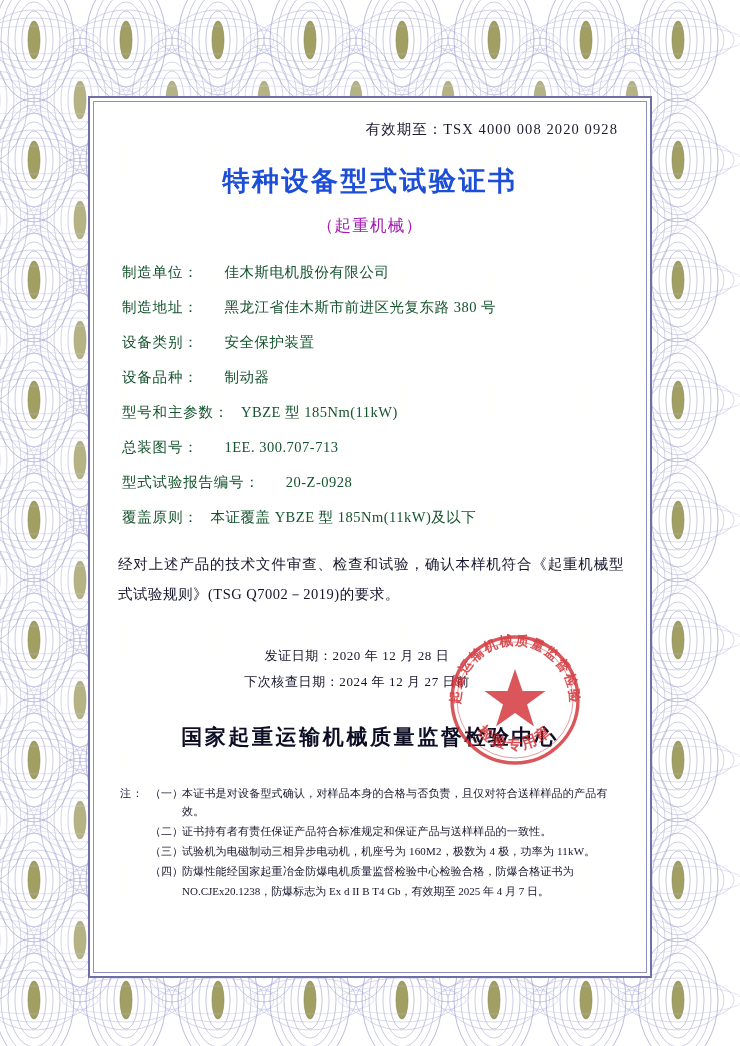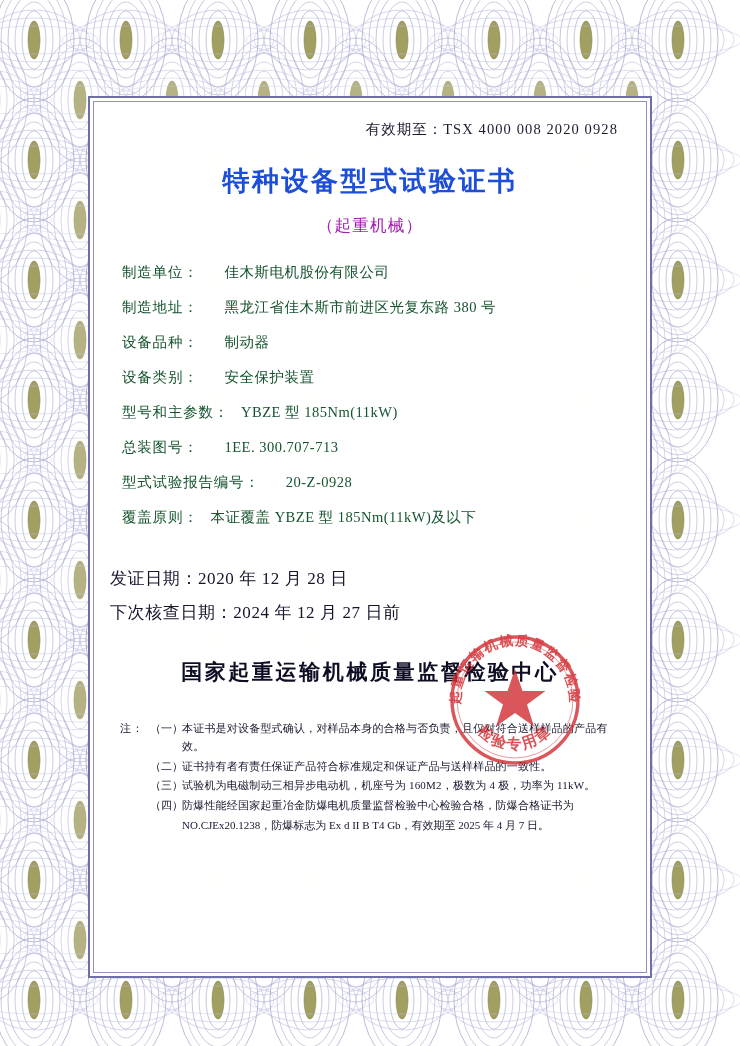--- a/index.html
+++ b/index.html
@@ -117,22 +117,22 @@
     line-height: 2.05;
     letter-spacing: 0.5px;
     text-align: justify;
     padding: 0 6px 0 8px;
   }
 
   
   .dates {
     margin-top: 34px;
     padding-right: 26px;
-    text-align: left;
-    font-size: 17px;
+    text-align: center;
+    font-size: 13px;
     color: #15152c;
     line-height: 2.0;
     letter-spacing: 0.6px;
     position: relative;
     z-index: 1;
   }
 
   
   .issuer {
     margin-top: 28px;
@@ -276,45 +276,46 @@
     <div class="fields">
       <div class="field-row">
         <span class="field-label">制造单位：</span>
         <span class="field-value">佳木斯电机股份有限公司</span>
       </div>
       <div class="field-row">
         <span class="field-label">制造地址：</span>
         <span class="field-value">黑龙江省佳木斯市前进区光复东路 380 号</span>
       </div>
       <div class="field-row">
+        <span class="field-label">设备类别：</span>
+        <span class="field-value">安全保护装置</span>
+      </div>
+      <div class="field-row">
         <span class="field-label">设备品种：</span>
         <span class="field-value">制动器</span>
-      </div>
-      <div class="field-row">
-        <span class="field-label">设备类别：</span>
-        <span class="field-value">安全保护装置</span>
       </div>
       <div class="field-row wide">
         <span class="field-label">型号和主参数：</span>
         <span class="field-value">YBZE 型 185Nm(11kW)</span>
       </div>
       <div class="field-row">
         <span class="field-label">总装图号：</span>
         <span class="field-value">1EE. 300.707-713</span>
       </div>
       <div class="field-row">
         <span class="field-label">型式试验报告编号：</span>
         <span class="field-value">20-Z-0928</span>
       </div>
       <div class="field-row wide">
         <span class="field-label">覆盖原则：</span>
         <span class="field-value">本证覆盖 YBZE 型 185Nm(11kW)及以下</span>
       </div>
     </div>
 
+    <div class="statement">经对上述产品的技术文件审查、检查和试验，确认本样机符合《起重机械型式试验规则》(TSG Q7002－2019)的要求。</div>
 
     <div class="dates">
       <div>发证日期：2020 年 12 月 28 日</div>
       <div>下次核查日期：2024 年 12 月 27 日前</div>
     </div>
 
     <div class="issuer">国家起重运输机械质量监督检验中心</div>
 
     <div class="notes">
       <div class="notes-row">

